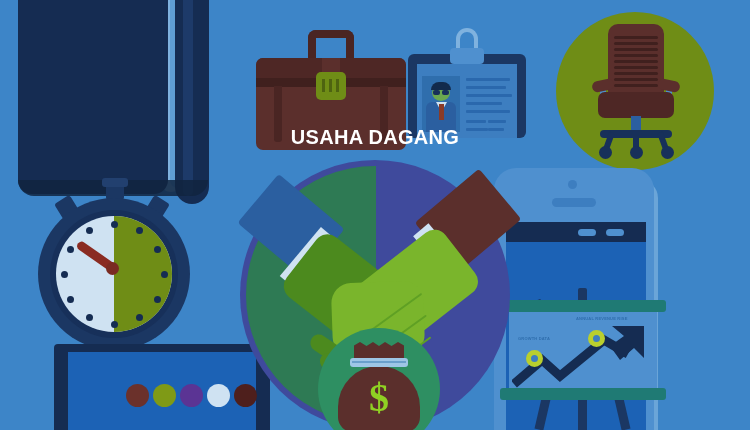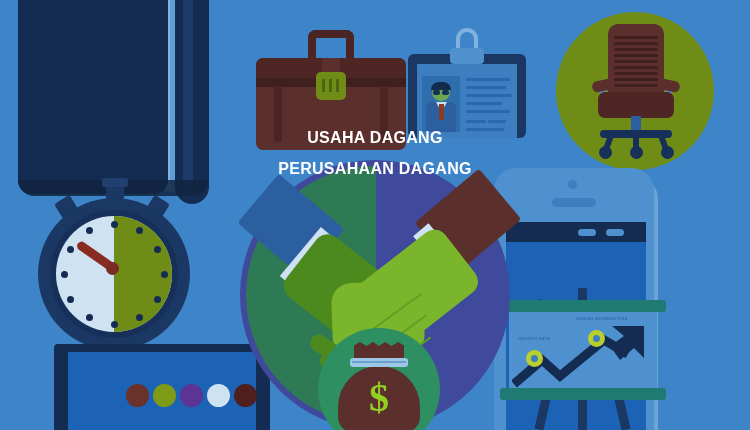--- a/index.html
+++ b/index.html
@@ -177,21 +177,21 @@
   #bag-dollar{position:absolute;left:0;top:36px;width:82px;text-align:center;
     font-size:40px;font-weight:bold;color:#8fd023;line-height:40px;font-family:"Liberation Serif",serif;}
 
   
   #title-block{left:0;top:104px;width:750px;text-align:center;}
   #title-main{
     font-size:72px;font-weight:bold;color:#ffffff;line-height:72px;
     letter-spacing:1px;font-family:"Liberation Sans",sans-serif;
   }
   #subtitle-1,#subtitle-2{
-    font-size:16px;font-weight:bold;color:#ffffff;line-height:31px;
+    font-size:20px;font-weight:bold;color:#ffffff;line-height:31px;
     letter-spacing:.3px;font-family:"Liberation Sans",sans-serif;text-align:center;
   }
   #subtitle-1{margin-top:18px;}
 </style>
 </head>
 <body>
 
 <div id="stage">
 
   <div class="layer" id="book-group">
@@ -367,16 +367,15 @@
   <div class="layer" id="money-group">
     <div id="bag-body"></div>
     <div id="bag-top"></div>
     <div id="bag-tie"></div>
     <div id="bag-tie-line"></div>
     <div id="bag-dollar">$</div>
   </div>
 
   <div class="layer" id="title-block">
     <div id="subtitle-1">USAHA DAGANG</div>
-    <div id="subtitle-2">PERUSAHAAN DAGANG</div>
   </div>
 
 </div>
 
 </body></html>

